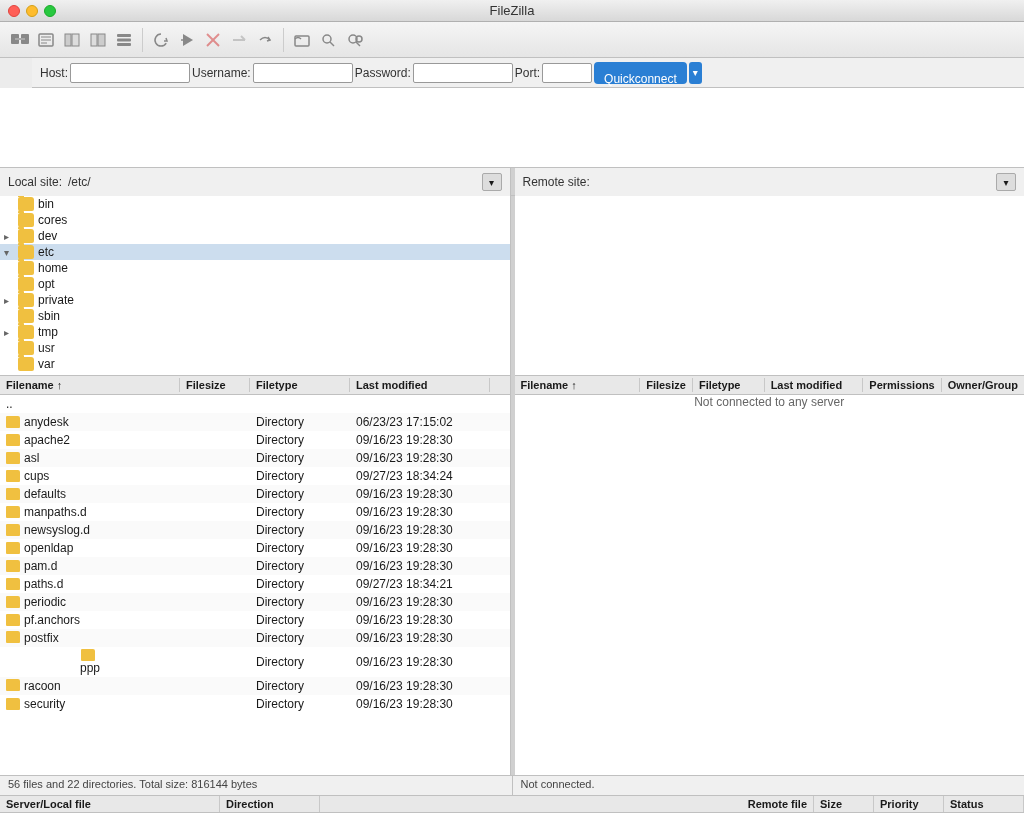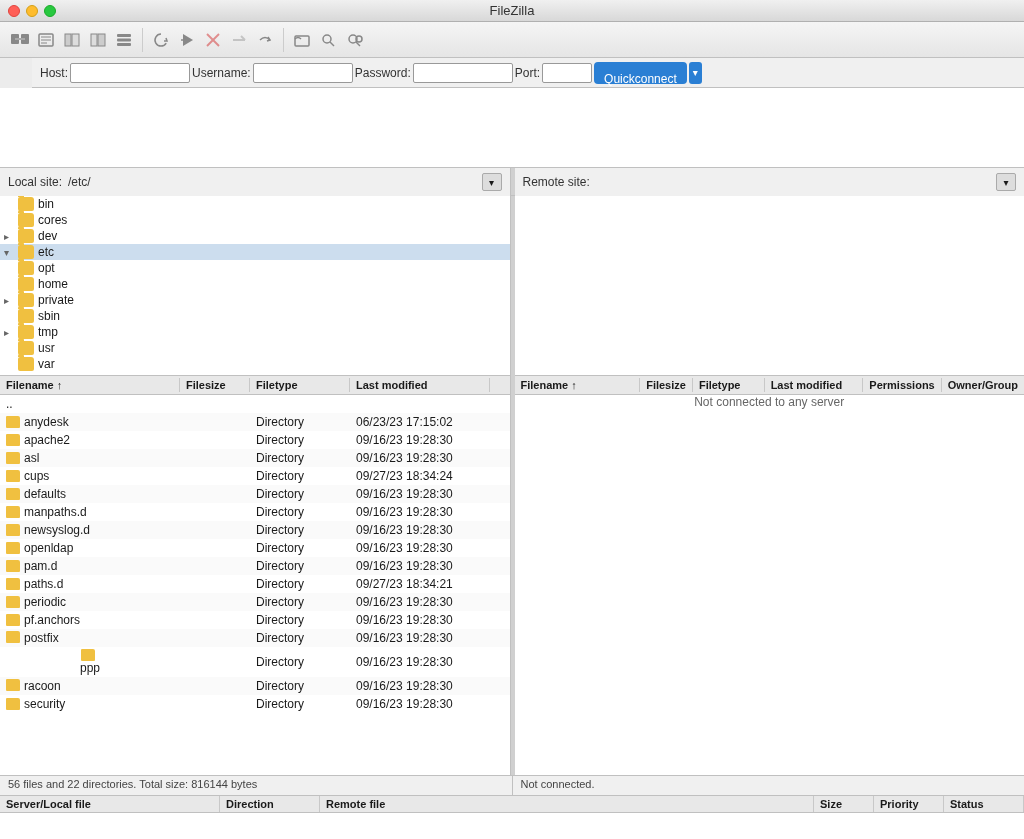--- a/index.html
+++ b/index.html
@@ -312,21 +312,21 @@
       border-bottom: 1px solid #c0c0c0;
       font-size: 11px;
       font-weight: 600;
     }
     .queue-header .col {
       padding: 2px 6px;
       border-right: 1px solid #c8c8c8;
     }
     .queue-col-server { width: 220px; }
     .queue-col-dir { width: 100px; }
-    .queue-col-remote { flex: 1; }
+    .queue-col-remote { flex: 1; text-align: right; }
     .queue-col-size { width: 60px; }
     .queue-col-priority { width: 70px; }
     .queue-col-status { width: 80px; }
 
     #queue-body {
       height: 60px;
       overflow-y: auto;
       background: white;
     }
 
@@ -506,26 +506,26 @@
           <span>dev</span>
         </div>
         <div class="tree-item selected">
           <span class="tree-arrow">▾</span>
           <span class="folder-icon"></span>
           <span>etc</span>
         </div>
         <div class="tree-item">
           <span class="tree-arrow"> </span>
           <span class="folder-icon"></span>
+          <span>home</span>
+        </div>
+        <div class="tree-item">
+          <span class="tree-arrow"> </span>
+          <span class="folder-icon"></span>
           <span>opt</span>
-        </div>
-        <div class="tree-item">
-          <span class="tree-arrow"> </span>
-          <span class="folder-icon"></span>
-          <span>home</span>
         </div>
         <div class="tree-item">
           <span class="tree-arrow">▸</span>
           <span class="folder-icon"></span>
           <span>private</span>
         </div>
         <div class="tree-item">
           <span class="tree-arrow"> </span>
           <span class="folder-icon"></span>
           <span>sbin</span>

